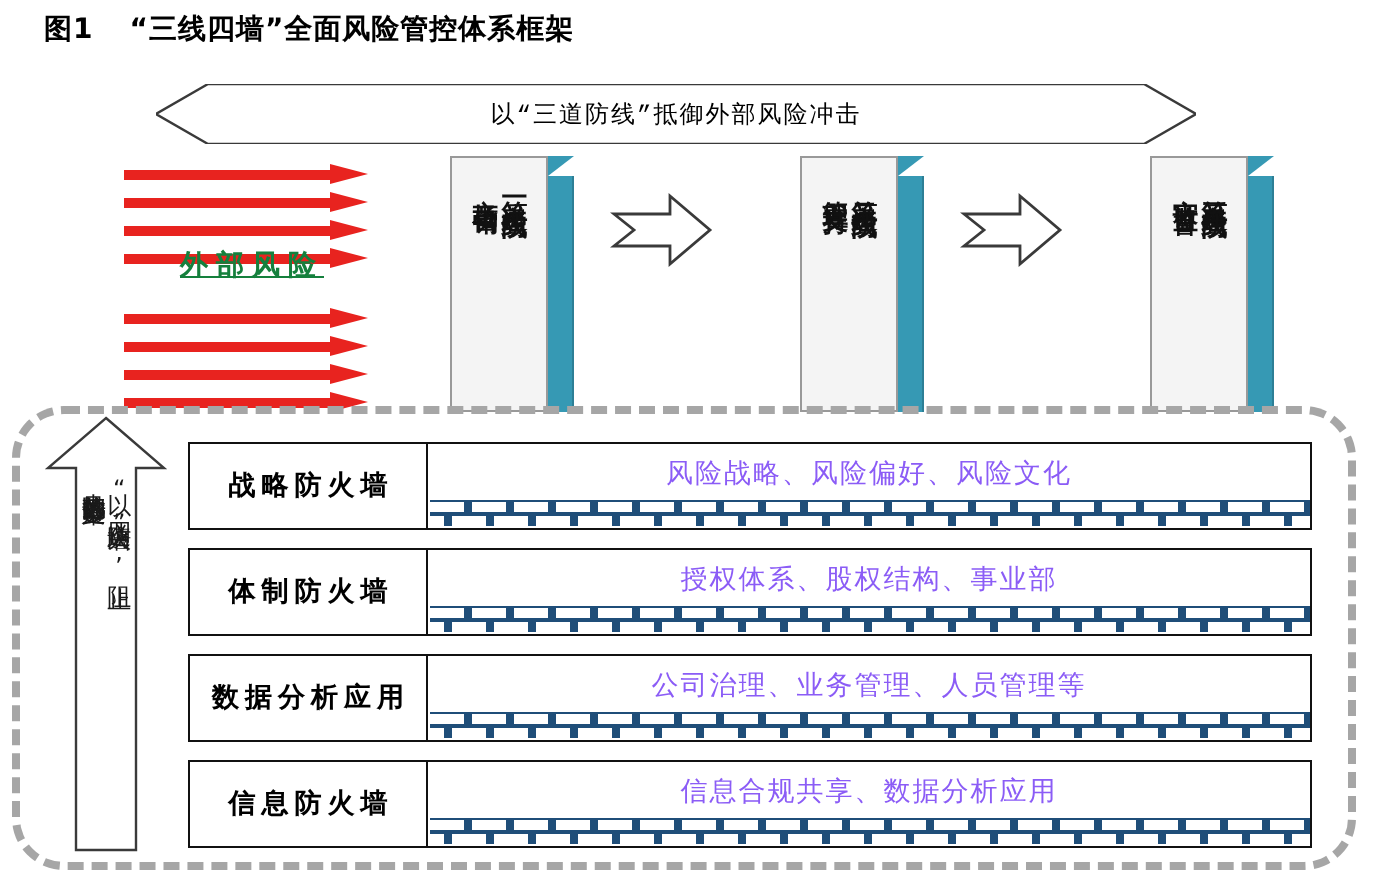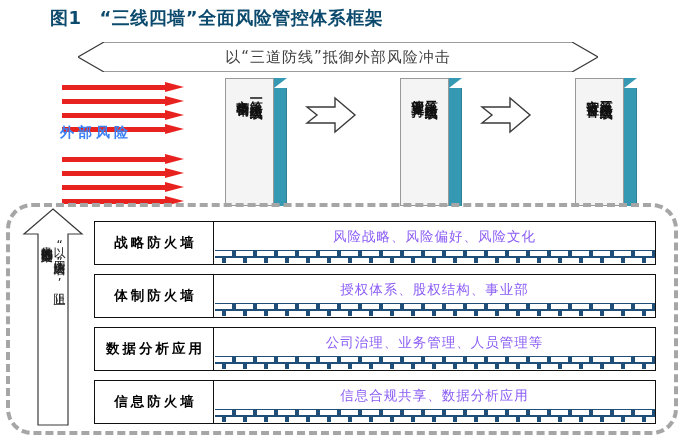--- a/index.html
+++ b/index.html
@@ -13,26 +13,25 @@
     position: relative;
     font-family: "DejaVu Sans", "Liberation Sans", sans-serif;
     overflow: hidden;
   }
 
   
   #title {
     position: absolute;
     left: 22px;
     top: 6px;
-    font-size: 18px;
+    font-size: 14px;
     font-weight: bold;
-    color: #0c4a6e;
+    color: #000000;
     letter-spacing: 0.5px;
     white-space: nowrap;
-    margin-left: 28px;
   }
   #title .fignum { margin-right: 18px; }
 
   
   #top-banner {
     position: absolute;
     left: 78px;
     top: 42px;
     width: 520px;
     height: 30px;
@@ -44,23 +43,24 @@
     -webkit-clip-path: polygon(0% 50%, 5.0% 0%, 95.0% 0%, 100% 50%, 95.0% 100%, 5.0% 100%);
     clip-path: polygon(0% 50%, 5.0% 0%, 95.0% 0%, 100% 50%, 95.0% 100%, 5.0% 100%);
   }
   #top-banner svg { position: absolute; inset: 0; width: 100%; height: 100%; }
   #top-banner .label {
     position: absolute;
     inset: 0;
     display: flex;
     align-items: center;
     justify-content: center;
-    font-size: 15px;
-    color: #404040;
+    font-size: 12px;
+    color: #000000;
     letter-spacing: 1px;
+    font-family: Liberation Mono, monospace;
   }
 
   
   .red-arrow {
     position: absolute;
     height: 7px;
     width: 122px;
   }
   .red-arrow .bar {
     position: absolute;
@@ -75,25 +75,26 @@
     width: 0; height: 0;
     border-top: 5.5px solid transparent;
     border-bottom: 5.5px solid transparent;
     border-left: 19px solid #e8231f;
   }
   #external-risk-label {
     position: absolute;
     left: 60px;
     top: 124px;
     width: 132px;
-    text-align: left;
+    text-align: center;
     font-size: 14px;
     font-weight: bold;
-    color: #3b82f6;
+    color: #15803d;
     letter-spacing: 4px;
+    text-decoration: underline;
   }
 
   
   .defense-box {
     position: absolute;
     top: 78px;
     width: 58px;
     height: 128px;
   }
   .defense-box .face {

